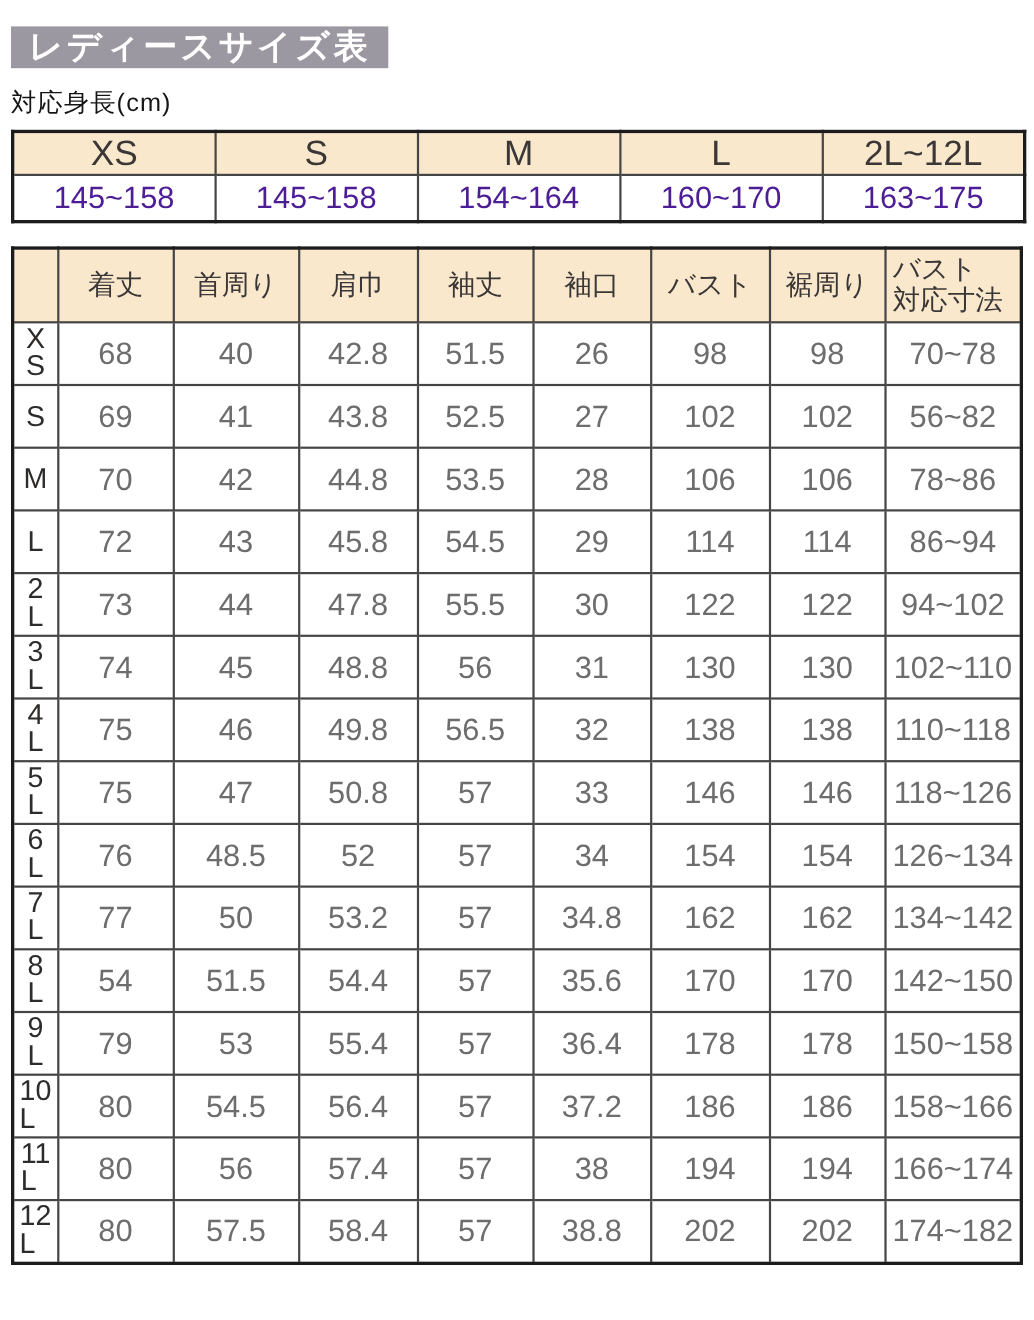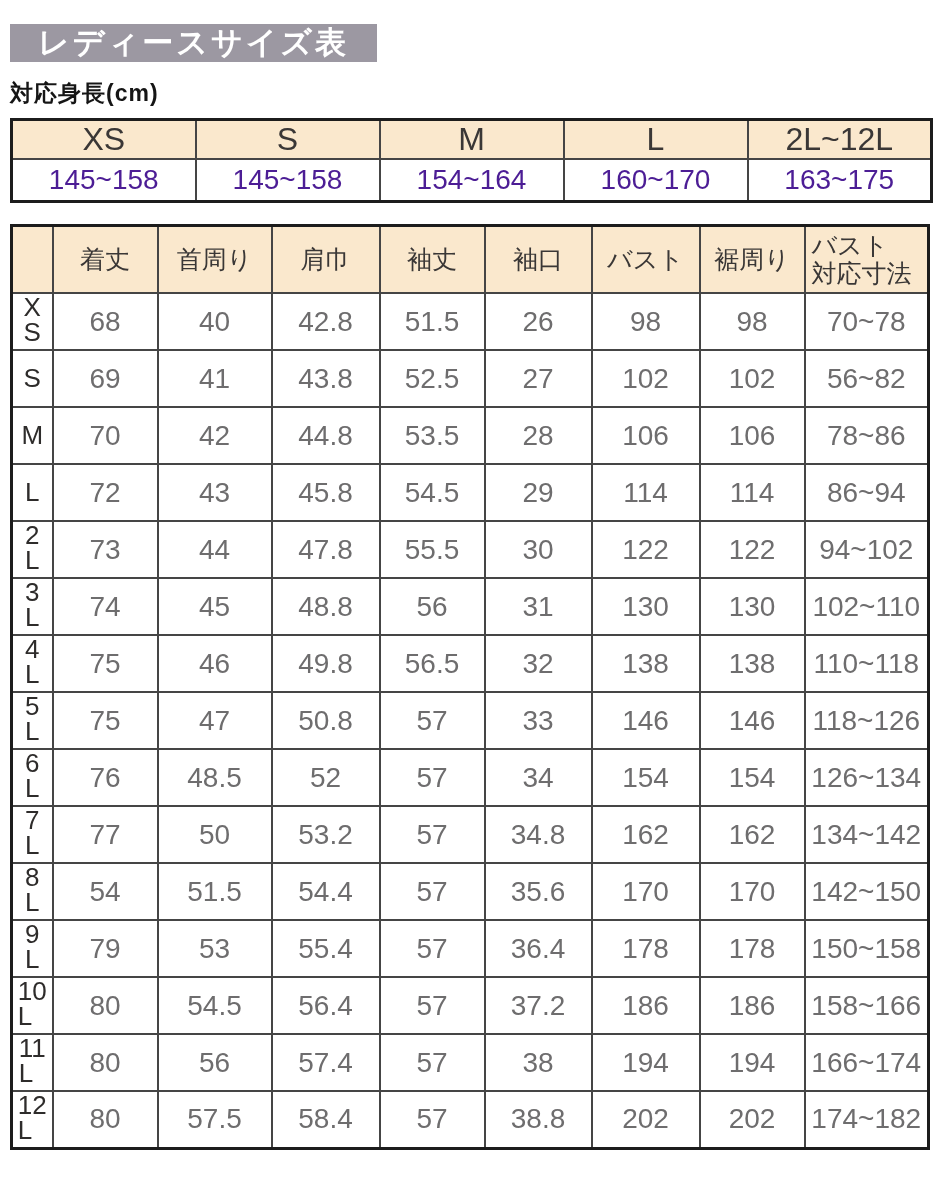--- a/index.html
+++ b/index.html
@@ -13,27 +13,27 @@
 
   .title-bar {
     display:inline-block;
     background:#9c98a2;
     color:#ffffff;
     font-size:31px;
     font-weight:bold;
     letter-spacing:3px;
     line-height:38px;
     height:38px;
-    padding:0 28px;
+    padding:0 16px;
   }
 
   .section-label {
     margin-top:16px;
     font-size:23px;
-    font-weight:bold;
+    font-weight:normal;
     color:#151515;
     letter-spacing:1px;
   }
 
   table { border-collapse:collapse; table-layout:fixed; background:#ffffff; }
 
   
   .height-table { width:920px; margin-top:9px; border:3px solid #1c1c1c; }
   .height-table th {
     background:#fae8cd;

